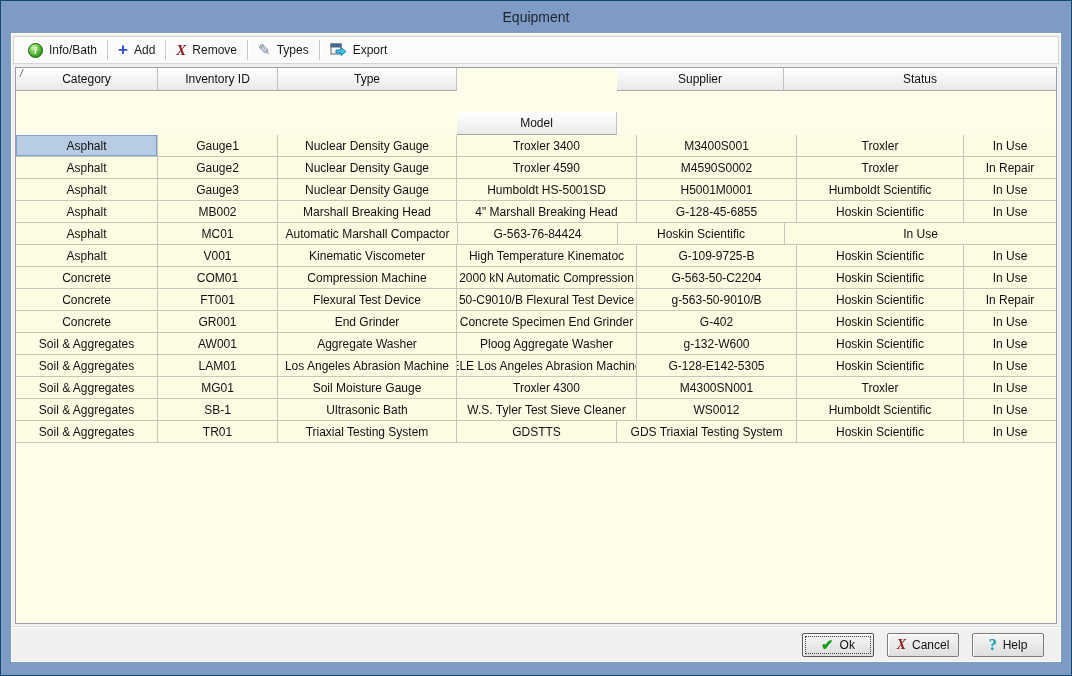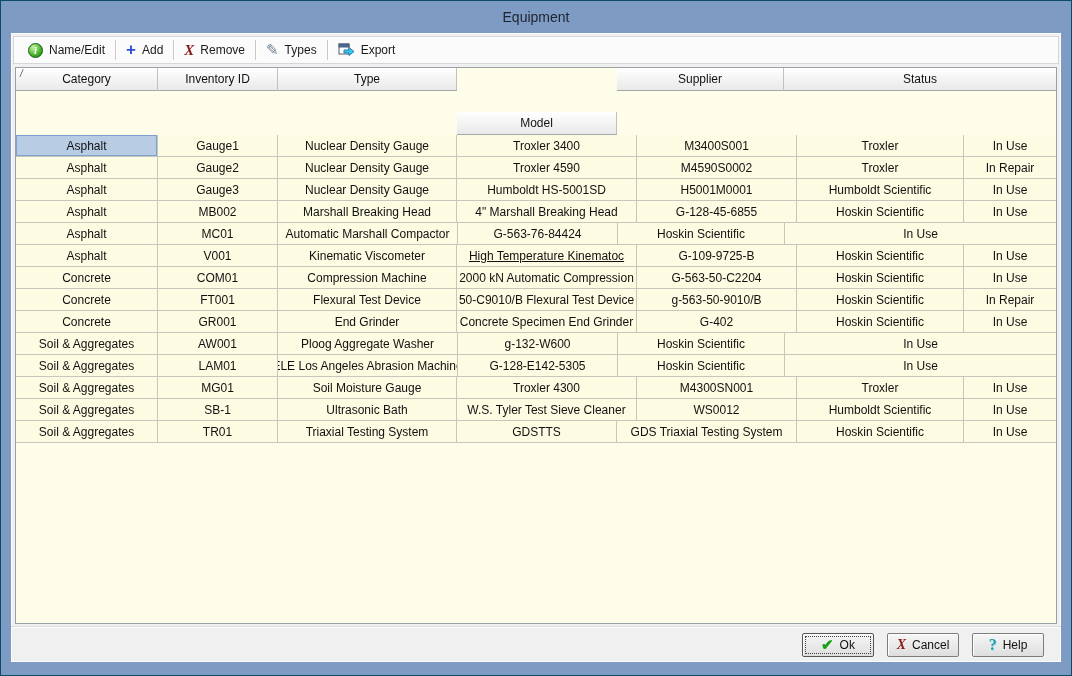--- a/index.html
+++ b/index.html
@@ -98,21 +98,21 @@
 
   <div class="titlebar">
     <span class="title">Equipment</span>
   </div>
 
   <div class="content">
 
     <div class="toolbar">
       <button class="tbtn">
         <span class="icon info-ic">i</span>
-        <span>Name/Edit</span>
+        <span>Info/Bath</span>
       </button>
       <div class="tsep"></div>
       <button class="tbtn">
         <span class="icon add-ic">+</span>
         <span>Add</span>
       </button>
       <div class="tsep"></div>
       <button class="tbtn">
         <span class="icon rem-ic">X</span>
         <span>Remove</span>
@@ -186,21 +186,21 @@
             <div class="tcell" style="flex-basis: 120px;">MC01</div>
             <div class="tcell" style="flex-basis: 180px;">Automatic Marshall Compactor</div>
             <div class="tcell" style="flex-basis: 160px;">G-563-76-84424</div>
             <div class="tcell" style="flex-basis: 167px;">Hoskin Scientific</div>
             <div class="tcell" style="flex-basis: 91px;">In Use</div>
           </div>
           <div class="trow">
             <div class="tcell" style="flex-basis: 142px;">Asphalt</div>
             <div class="tcell" style="flex-basis: 120px;">V001</div>
             <div class="tcell" style="flex-basis: 179px;">Kinematic Viscometer</div>
-            <div class="tcell" style="flex-basis: 180px; text-decoration: underline;">High Temperature Kinematoc</div>
+            <div class="tcell" style="flex-basis: 180px;">High Temperature Kinematoc</div>
             <div class="tcell" style="flex-basis: 160px;">G-109-9725-B</div>
             <div class="tcell" style="flex-basis: 167px;">Hoskin Scientific</div>
             <div class="tcell" style="flex-basis: 91px;">In Use</div>
           </div>
           <div class="trow">
             <div class="tcell" style="flex-basis: 142px;">Concrete</div>
             <div class="tcell" style="flex-basis: 120px;">COM01</div>
             <div class="tcell" style="flex-basis: 179px;">Compression Machine</div>
             <div class="tcell" style="flex-basis: 180px;">2000 kN Automatic Compression</div>
             <div class="tcell" style="flex-basis: 160px;">G-563-50-C2204</div>
@@ -221,28 +221,30 @@
             <div class="tcell" style="flex-basis: 120px;">GR001</div>
             <div class="tcell" style="flex-basis: 179px;">End Grinder</div>
             <div class="tcell" style="flex-basis: 180px;">Concrete Specimen End Grinder</div>
             <div class="tcell" style="flex-basis: 160px;">G-402</div>
             <div class="tcell" style="flex-basis: 167px;">Hoskin Scientific</div>
             <div class="tcell" style="flex-basis: 91px;">In Use</div>
           </div>
           <div class="trow">
             <div class="tcell" style="flex-basis: 142px;">Soil &amp; Aggregates</div>
             <div class="tcell" style="flex-basis: 120px;">AW001</div>
+            <div class="tcell" style="flex-basis: 179px;">Aggregate Washer</div>
             <div class="tcell" style="flex-basis: 180px;">Ploog Aggregate Washer</div>
             <div class="tcell" style="flex-basis: 160px;">g-132-W600</div>
             <div class="tcell" style="flex-basis: 167px;">Hoskin Scientific</div>
             <div class="tcell" style="flex-basis: 91px;">In Use</div>
           </div>
           <div class="trow">
             <div class="tcell" style="flex-basis: 142px;">Soil &amp; Aggregates</div>
             <div class="tcell" style="flex-basis: 120px;">LAM01</div>
+            <div class="tcell" style="flex-basis: 179px;">Los Angeles Abrasion Machine</div>
             <div class="tcell" style="flex-basis: 180px;">ELE Los Angeles Abrasion Machine</div>
             <div class="tcell" style="flex-basis: 160px;">G-128-E142-5305</div>
             <div class="tcell" style="flex-basis: 167px;">Hoskin Scientific</div>
             <div class="tcell" style="flex-basis: 91px;">In Use</div>
           </div>
           <div class="trow">
             <div class="tcell" style="flex-basis: 142px;">Soil &amp; Aggregates</div>
             <div class="tcell" style="flex-basis: 120px;">MG01</div>
             <div class="tcell" style="flex-basis: 179px;">Soil Moisture Gauge</div>
             <div class="tcell" style="flex-basis: 180px;">Troxler 4300</div>

